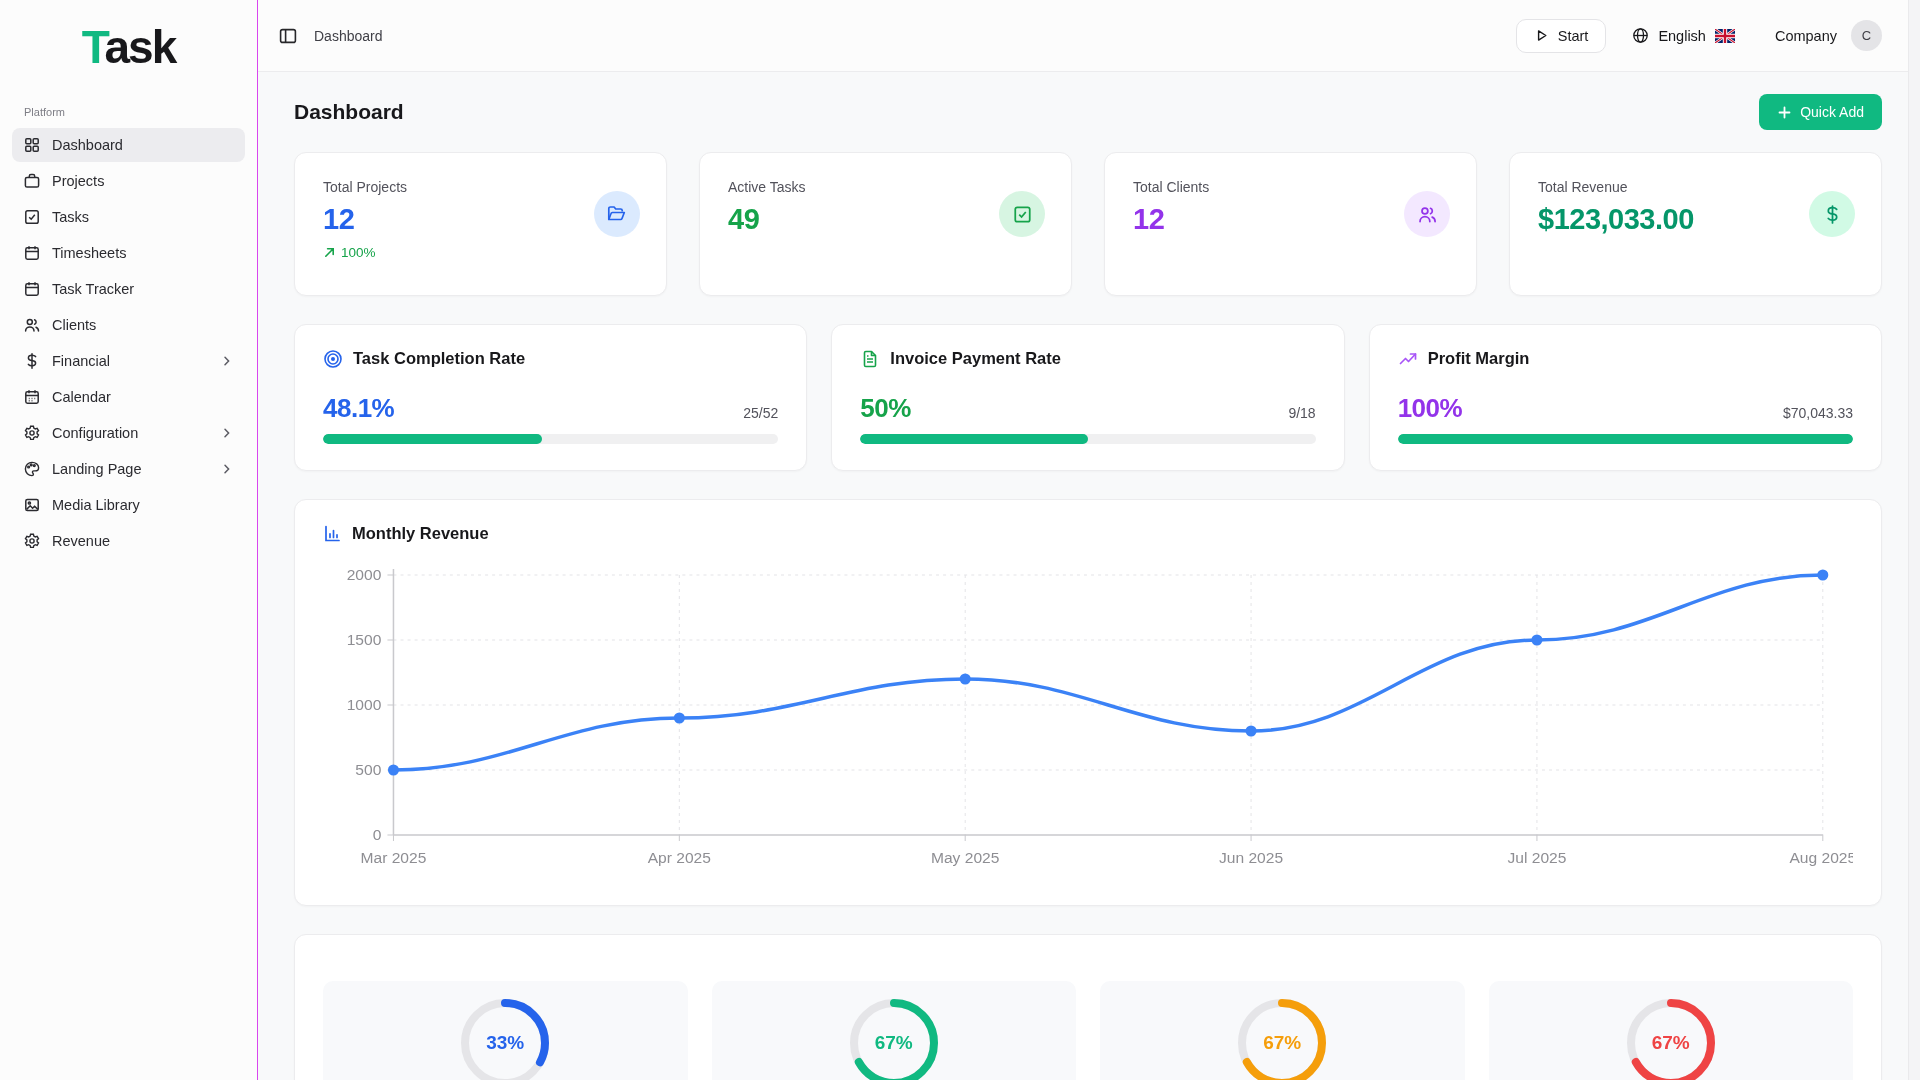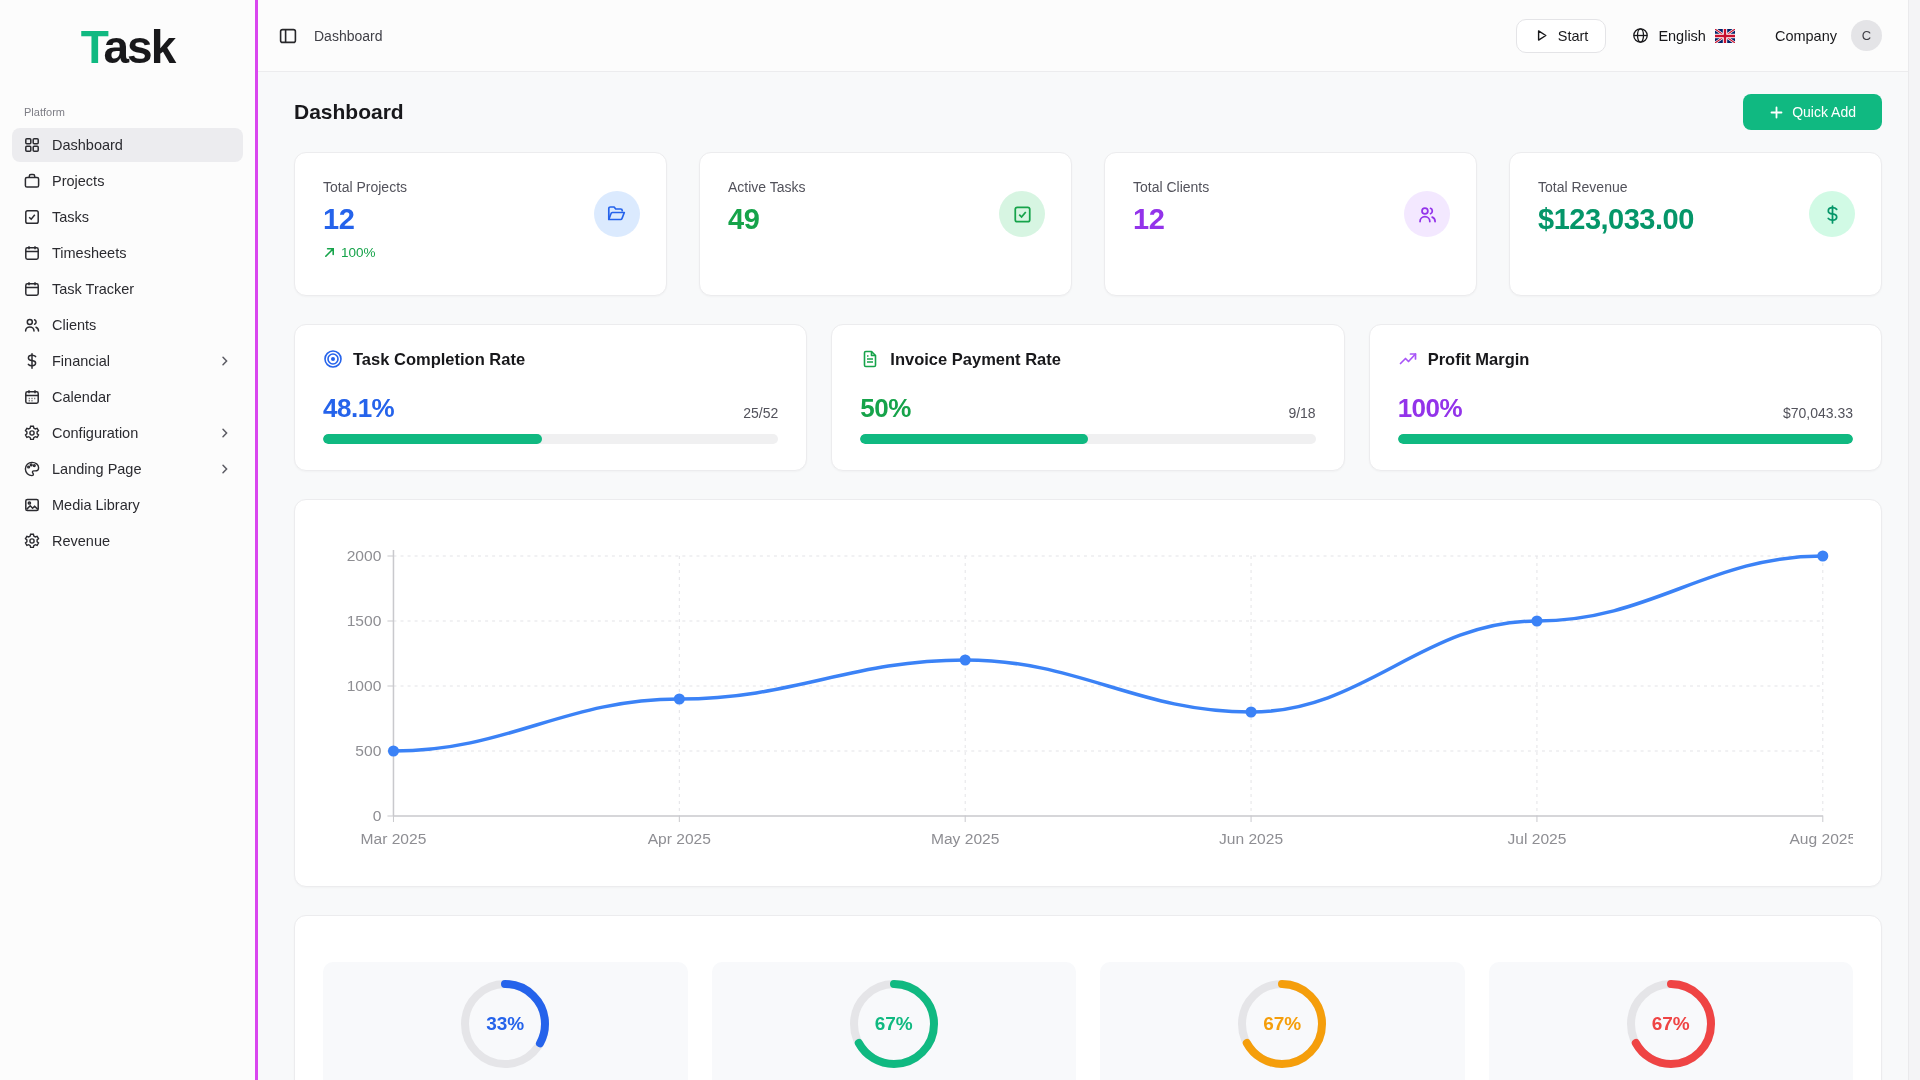--- a/index.html
+++ b/index.html
@@ -1,20 +1,20 @@
 <!DOCTYPE html>
 <html><head>
 <meta charset="utf-8">
 <style>
   * { margin:0; padding:0; box-sizing:border-box; }
   html,body { width:1920px; height:1080px; overflow:hidden; }
   body { font-family:"Liberation Sans", sans-serif; display:flex; background:#fff; color:#18181b; }
 
   
-  .sidebar { width:258px; min-width:258px; background:#fcfcfc; border-right:3px solid #d946ef; padding:14px 12px 0; }
+  .sidebar { width:258px; min-width:258px; background:#fcfcfc; border-right:1px solid #d946ef; padding:14px 12px 0; }
   .logo { text-align:center; font-size:46px; font-weight:700; letter-spacing:-2px; color:#18181b; padding:6px 0 18px; }
   .logo .t { color:#10b981; }
   .nav-section-label { font-size:11px; color:#7d7d85; margin:14px 12px 10px; }
   .nav-item { display:flex; align-items:center; gap:11px; padding:8px 11px; border-radius:8px; font-size:14.5px; font-weight:500; color:#2b2b30; margin-bottom:2px; cursor:pointer; }
   .nav-item.active { background:#ececef; }
   .nav-item svg { flex:none; }
   .nav-chevron { margin-left:auto; color:#5c5c64; display:flex; }
 
   
   .main { flex:1; display:flex; flex-direction:column; background:#f8f9fa; }
@@ -24,34 +24,34 @@
   .topbar-right { margin-left:auto; display:flex; align-items:center; gap:26px; }
   .start-btn { display:flex; align-items:center; gap:9px; border:1px solid #e4e4e7; background:#fff; border-radius:10px; padding:8px 17px; font-size:14.5px; color:#18181b; cursor:pointer; font-family:inherit; }
   .lang-group { display:flex; align-items:center; gap:9px; font-size:14.5px; color:#18181b; cursor:pointer; }
   .company-group { display:flex; align-items:center; gap:14px; margin-left:14px; }
   .company-label { font-size:14.5px; color:#18181b; }
   .avatar { width:31px; height:31px; border-radius:50%; background:#e4e4e7; display:flex; align-items:center; justify-content:center; font-size:13px; color:#3f3f46; cursor:pointer; }
 
   .content { flex:1; padding:22px 26px 0 36px; overflow:hidden; }
   .page-head { display:flex; align-items:center; justify-content:space-between; }
   .page-title { font-size:21px; font-weight:700; color:#18181b; }
-  .quick-add-btn { display:flex; align-items:center; gap:8px; background:#10b981; color:#fff; border:none; border-radius:8px; padding:10px 26px; font-size:14px; font-weight:500; cursor:pointer; font-family:inherit; }
+  .quick-add-btn { display:flex; align-items:center; gap:8px; background:#10b981; color:#fff; border:none; border-radius:8px; padding:10px 18px; font-size:14px; font-weight:500; cursor:pointer; font-family:inherit; }
 
   .card { background:#fff; border:1px solid #ececee; border-radius:12px; box-shadow:0 1px 2px rgba(0,0,0,.03); }
 
   .stats-grid { display:grid; grid-template-columns:repeat(4,1fr); gap:32px; margin-top:22px; }
   .stat-card { position:relative; padding:26px 28px; height:144px; }
   .stat-label { font-size:14px; color:#52525b; }
   .stat-value { font-size:29px; font-weight:700; letter-spacing:-.5px; margin-top:8px; }
   .stat-trend { display:flex; align-items:center; gap:5px; font-size:13.5px; font-weight:500; color:#16a34a; margin-top:9px; }
   .stat-icon-circle { position:absolute; right:26px; top:38px; width:46px; height:46px; border-radius:50%; display:flex; align-items:center; justify-content:center; }
 
   .prog-grid { display:grid; grid-template-columns:repeat(3,1fr); gap:24px; margin-top:28px; }
   .prog-card { padding:24px 28px 26px; }
-  .prog-head { display:flex; align-items:center; gap:10px; font-size:16.5px; font-weight:700; color:#18181b; }
+  .prog-head { display:flex; gap:10px; font-size:16.5px; font-weight:700; color:#18181b; }
   .prog-row { display:flex; align-items:flex-end; justify-content:space-between; margin-top:24px; }
   .prog-value { font-size:26px; font-weight:700; letter-spacing:-.5px; }
   .prog-sub { font-size:14px; color:#52525b; padding-bottom:3px; }
   .prog-track { height:10px; border-radius:6px; background:#f0f0f1; margin-top:10px; overflow:hidden; }
   .prog-fill { height:100%; border-radius:6px; background:#10b981; }
 
   .chart-card { margin-top:28px; padding:24px 28px 12px; }
   .card-title-row { display:flex; align-items:center; gap:10px; font-size:16.5px; font-weight:700; color:#18181b; }
   .chart-wrap { margin-top:14px; }
   .chart-wrap svg { width:100%; height:336px; display:block; }
@@ -378,20 +378,29 @@
           <span class="prog-value" style="color: rgb(147, 51, 234);">100%</span>
           <span class="prog-sub">$70,043.33</span>
         </div>
         <div class="prog-track">
             <div class="prog-fill" style="width: 100%; background-color: rgb(16, 185, 129);"></div>
           </div>
       </div>
     </div>
 
     <div class="card chart-card">
+      <div class="card-title-row">
+        <span class="icon">
+            <svg width="19" height="19" viewBox="0 0 19 19" fill="none" stroke="#2563eb" stroke-width="1.7" stroke-linecap="round">
+              <path d="M3 2.5v14h13"></path>
+              <path d="M7 13.5V9.8M10.5 13.5V6.5M14 13.5v-2.7"></path>
+            </svg>
+          </span>
+        <span>Monthly Revenue</span>
+      </div>
       <div class="chart-wrap">
         <svg viewBox="0 0 1520 336" preserveAspectRatio="none">
             <line x1="64" y1="278" x2="70" y2="278" stroke="#c9c9cd"></line>
             <text x="58" y="283" text-anchor="end" font-size="15.5" fill="#8e8e93" font-family="Liberation Sans, sans-serif">0</text>
             <line x1="70" y1="213" x2="1490" y2="213" stroke="#e4e4e7" stroke-dasharray="3 4"></line>
             <line x1="64" y1="213" x2="70" y2="213" stroke="#c9c9cd"></line>
             <text x="58" y="218" text-anchor="end" font-size="15.5" fill="#8e8e93" font-family="Liberation Sans, sans-serif">500</text>
             <line x1="70" y1="148" x2="1490" y2="148" stroke="#e4e4e7" stroke-dasharray="3 4"></line>
             <line x1="64" y1="148" x2="70" y2="148" stroke="#c9c9cd"></line>
             <text x="58" y="153" text-anchor="end" font-size="15.5" fill="#8e8e93" font-family="Liberation Sans, sans-serif">1000</text>

